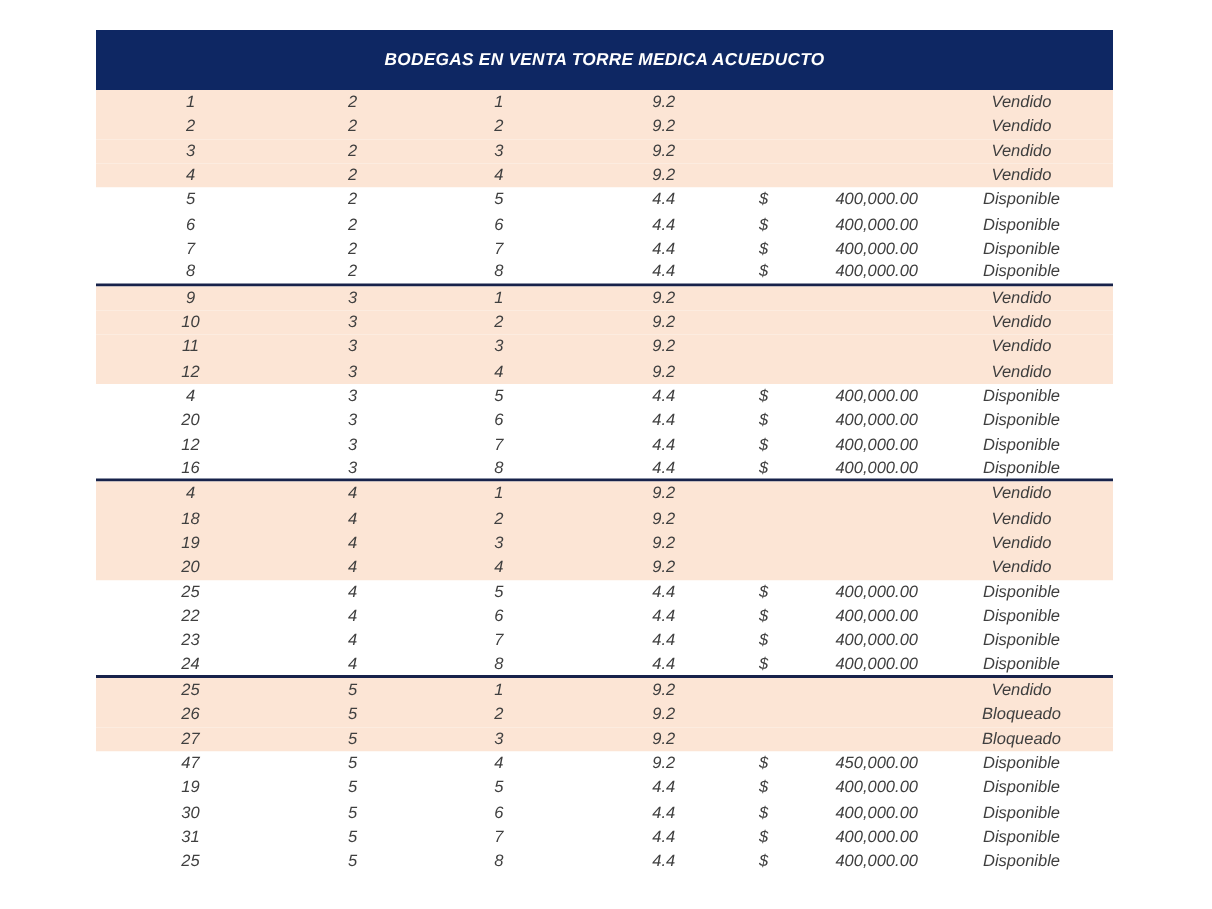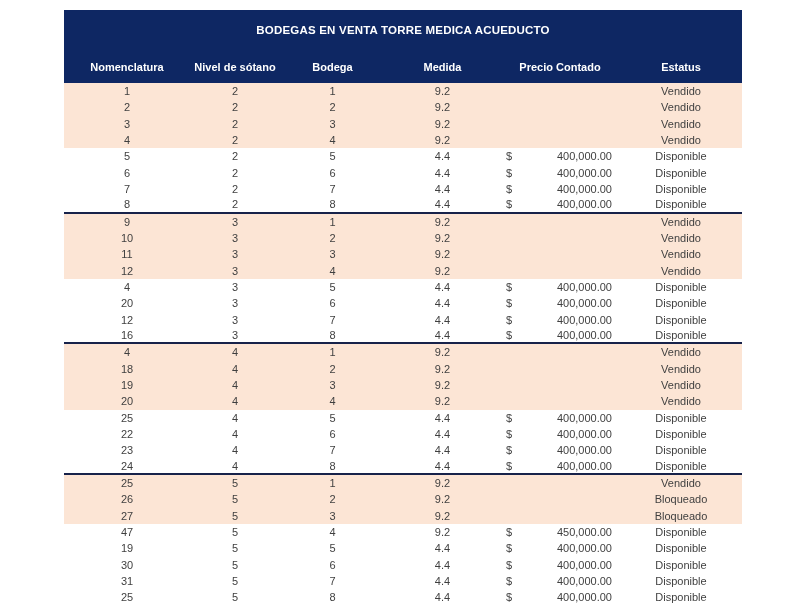--- a/index.html
+++ b/index.html
@@ -9,21 +9,21 @@
     --body-text:#3f3f3f;
     --separator:#17224a;
     --page-bg:#ffffff;
   }
   html,body{margin:0;padding:0;}
   body{
     width:808px;height:606px;position:relative;overflow:hidden;
     background:var(--page-bg);
     font-family:"Liberation Sans", sans-serif;
   }
-  .sheet{position:absolute;left:64px;top:10px;width:678px;}
+  .sheet{position:absolute;left:64px;top:20px;width:678px;font-style:italic;}
   .grid-row{display:grid;grid-template-columns:126px 90px 105px 115px 120px 122px;}
   .title-bar{
     height:40px;background:var(--header-bg);color:var(--header-text);
     display:flex;align-items:center;justify-content:center;
     font-weight:bold;font-size:11.5px;letter-spacing:.2px;
   }
   .cols-bar{
     height:33px;background:var(--header-bg);color:var(--header-text);
     font-weight:bold;font-size:11px;align-items:center;
   }
@@ -43,28 +43,20 @@
 </style>
 </head>
 <body>
 
 <div class="sheet">
 
   <div class="title-bar">
     <span>BODEGAS EN VENTA TORRE MEDICA ACUEDUCTO</span>
   </div>
 
-  <div class="grid-row cols-bar">
-    <div class="hcell">Nomenclatura</div>
-    <div class="hcell">Nivel de sótano</div>
-    <div class="hcell">Bodega</div>
-    <div class="hcell">Medida</div>
-    <div class="hcell">Precio Contado</div>
-    <div class="hcell">Estatus</div>
-  </div>
 
   <div class="tbody">
       <div class="grid-row row shaded">
     <div class="cell">1</div>
     <div class="cell">2</div>
     <div class="cell">1</div>
     <div class="cell">9.2</div>
     <div class="cell price-cell">
       <span></span>
       <span></span>

